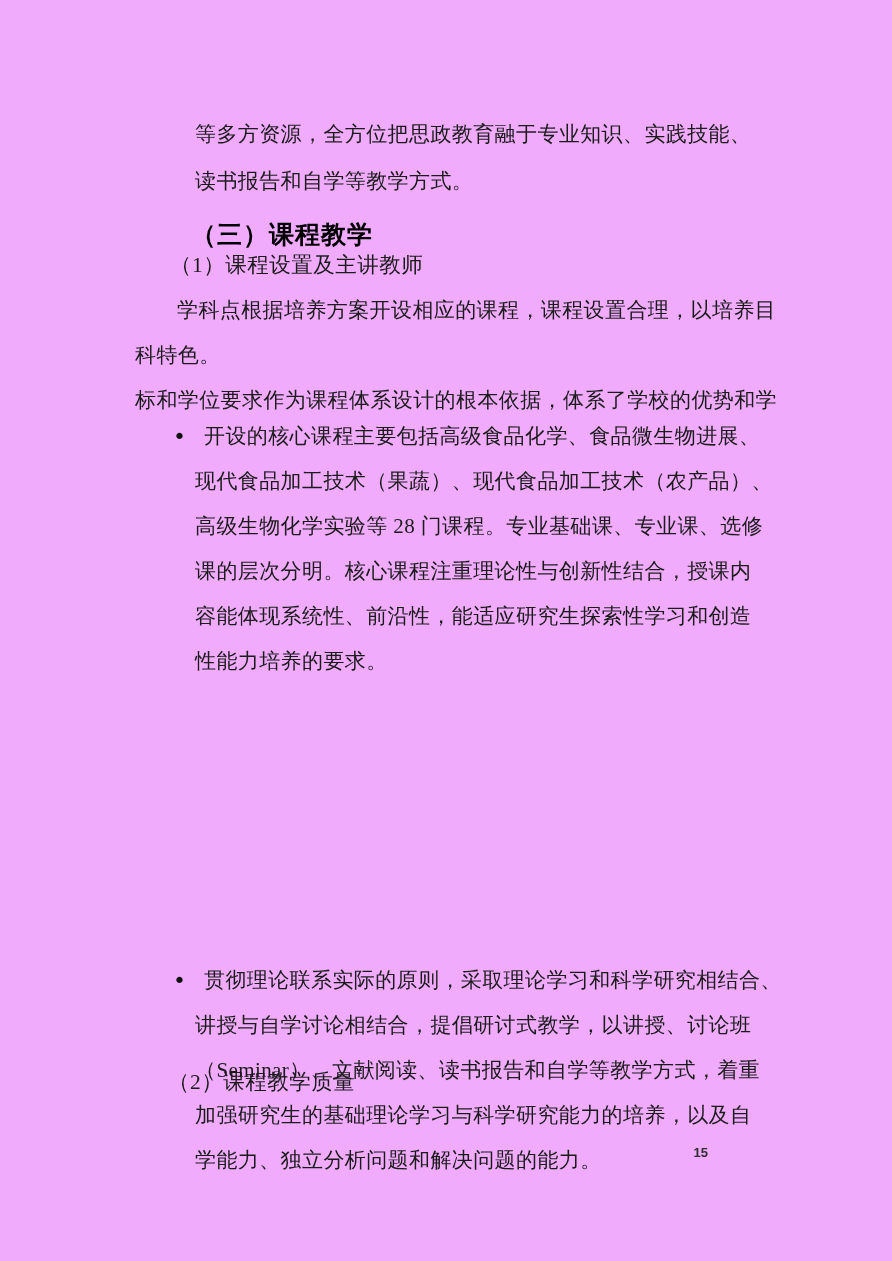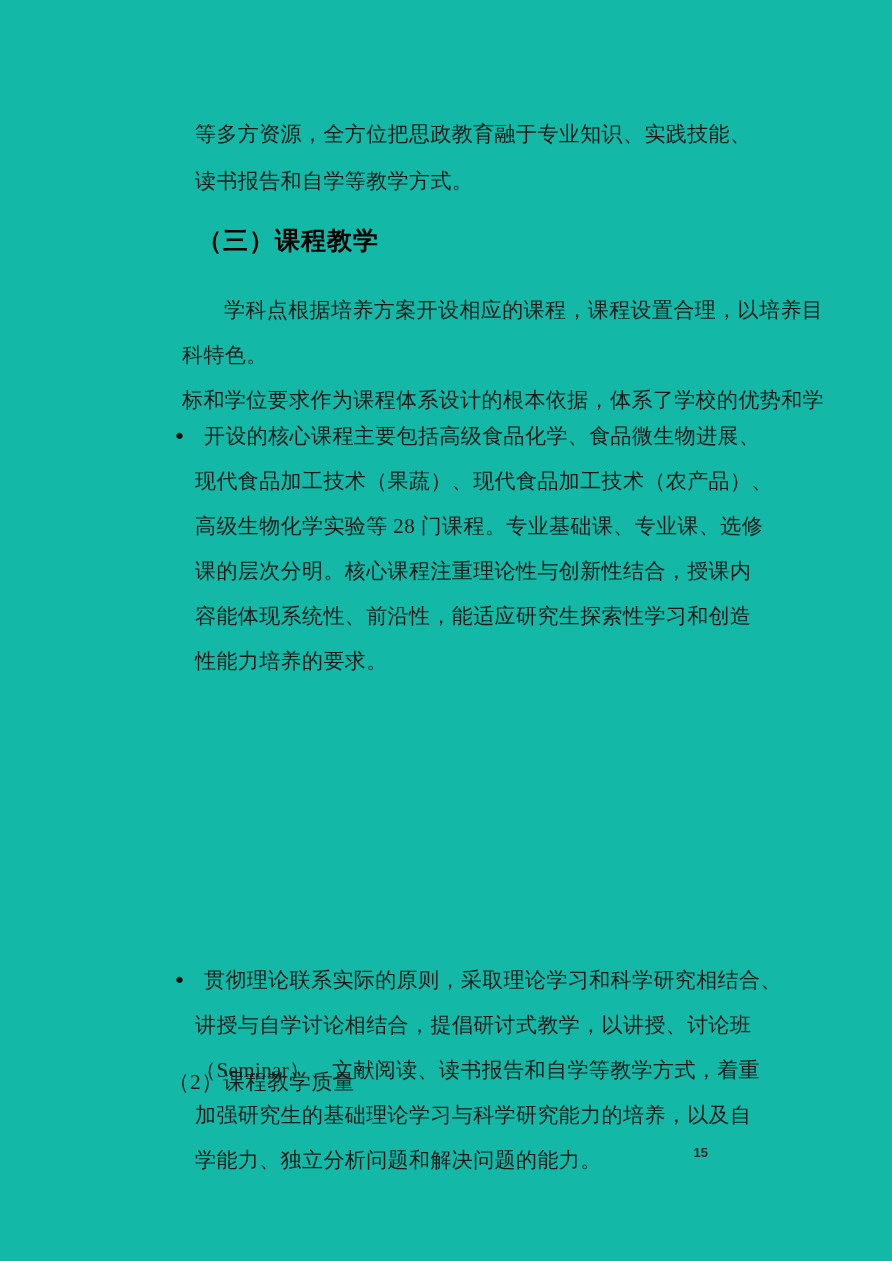--- a/index.html
+++ b/index.html
@@ -1,41 +1,41 @@
 <!DOCTYPE html>
 <html><head>
 <meta charset="utf-8">
 <style>
   html, body { margin: 0; padding: 0; background: #ffffff; }
   .page {
     position: relative;
     width: 892px;
     height: 1261px;
-    background: #14b8a6;
+    background: #f0abfc;
     font-family: "Liberation Serif", "DejaVu Serif", serif;
     color: #1b1b1b;
     overflow: hidden;
   }
   .block { position: absolute; white-space: nowrap; }
   .line {
     height: 45px;
     line-height: 45px;
     font-size: 21px;
     letter-spacing: 0.4px;
   }
   .intro .line { height: 47px; line-height: 47px; }
   .section-heading {
     position: absolute;
     font-size: 25px;
     line-height: 34px;
     font-weight: 700;
     color: #000000;
     letter-spacing: 1px;
     white-space: nowrap;
-    margin: 18px;
+    margin: 12px;
   }
   .subhead {
     position: absolute;
     font-size: 21.5px;
     line-height: 26px;
     letter-spacing: 0.5px;
     white-space: nowrap;
   }
   .para .line.first { text-indent: 42px; }
   .bullet-item { position: relative; }
@@ -68,22 +68,23 @@
 
 <div class="page">
 
   <div class="block intro" style="left:195px; top:111px;">
     <div class="line">等多方资源，全方位把思政教育融于专业知识、实践技能、</div>
     <div class="line">读书报告和自学等教学方式。</div>
   </div>
 
   <h2 class="section-heading" style="left:179px; top:206px;">（三）课程教学</h2>
 
+  <div class="subhead" style="left:170px; top:252px;">（1）课程设置及主讲教师</div>
 
-  <div class="block para" style="left:135px; top:288px;margin-left:47px;">
+  <div class="block para" style="left:135px; top:288px;">
     <div class="line first">学科点根据培养方案开设相应的课程，课程设置合理，以培养目</div>
     <div class="line">科特色。</div>
     <div class="line">标和学位要求作为课程体系设计的根本依据，体系了学校的优势和学</div>
   </div>
 
   <div class="block bullet-item" style="left:195px; top:414px;">
     <span class="dot">•</span>
     <div class="line first">开设的核心课程主要包括高级食品化学、食品微生物进展、</div>
     <div class="line">现代食品加工技术（果蔬）、现代食品加工技术（农产品）、</div>
     <div class="line">高级生物化学实验等 28 门课程。专业基础课、专业课、选修</div>

